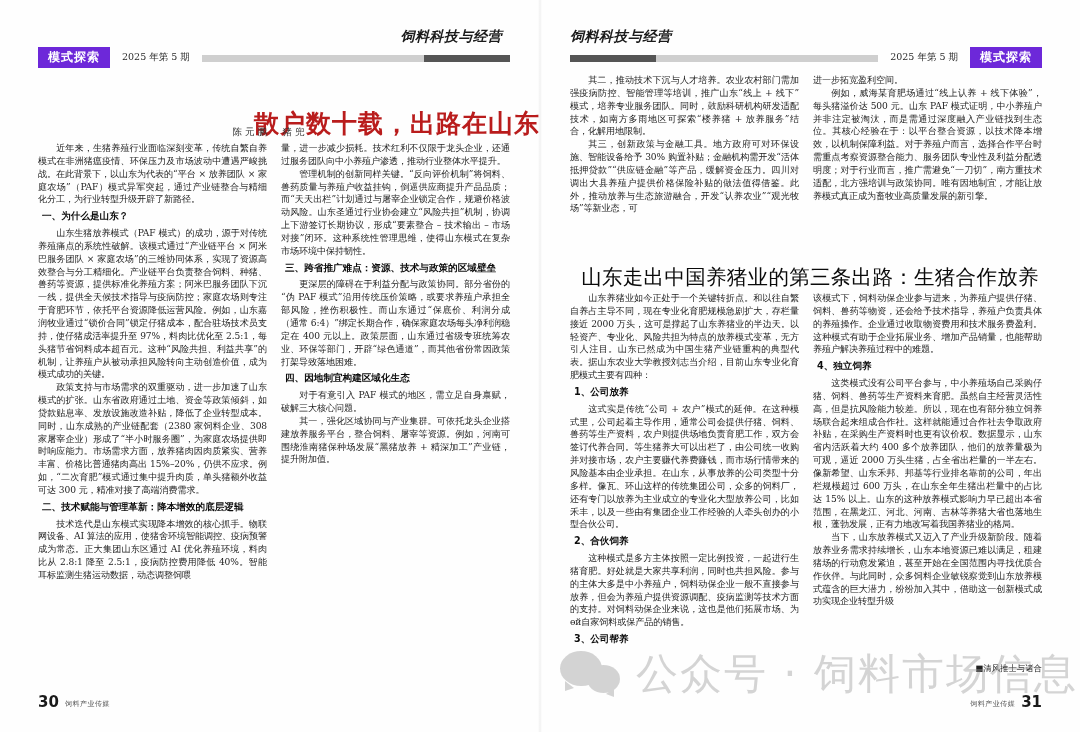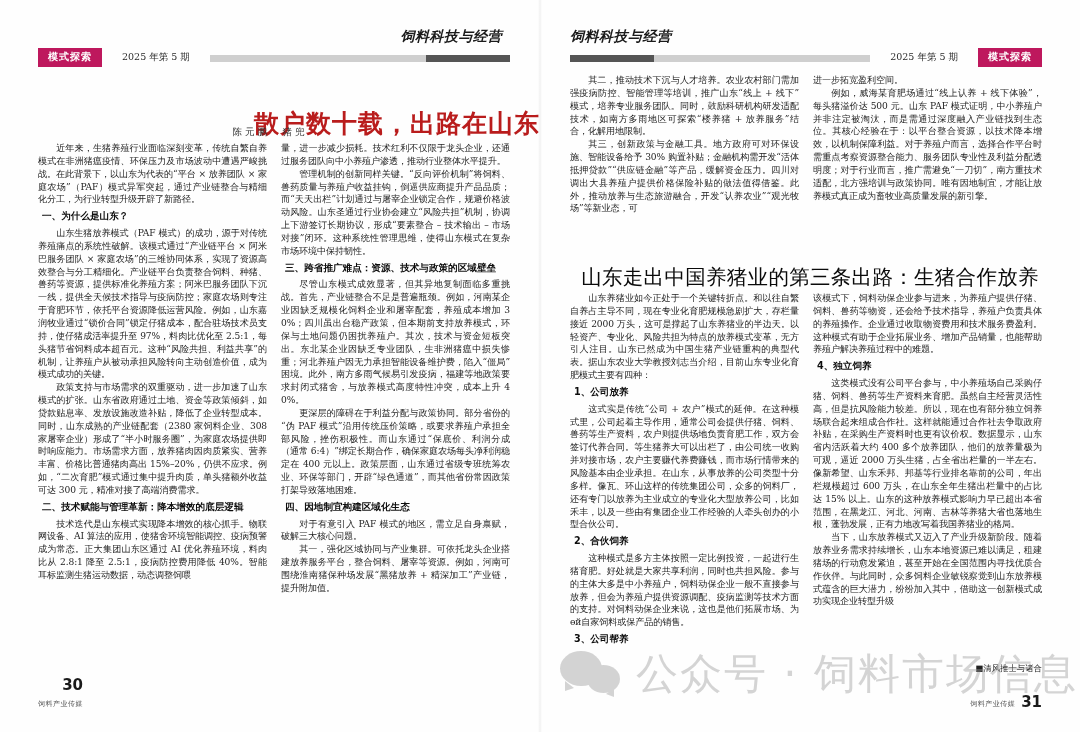--- a/index.html
+++ b/index.html
@@ -36,35 +36,35 @@
     position: absolute;
     top: 42px;
     height: 30px;
     display: flex;
     align-items: center;
   }
   .runhead-left  { left: 38px;  right: 30px; }
   .runhead-right { left: 30px;  right: 38px; flex-direction: row-reverse; }
 
   .section-tag {
-    background: #be185d;
+    background: #6d28d9;
     color: #ffffff;
-    font-size: 10px;
+    font-size: 12px;
     font-weight: bold;
     letter-spacing: 1px;
     padding: 4px 10px 5px;
     line-height: 1;
     white-space: nowrap;
     filter: blur(0.25px);
   }
   .issue-text {
     font-size: 9.5px;
     color: #2a2a2a;
     white-space: nowrap;
-    margin: 0 20px;
+    margin: 0 12px;
     font-family: "DejaVu Serif", "Liberation Serif", serif;
   }
   .rule-bar {
     flex: 1;
     height: 7px;
     position: relative;
     margin-top: 2px;
   }
   .rule-bar .light {
     position: absolute; inset: 0;
@@ -185,21 +185,21 @@
   }
 
   
   .folio {
     position: absolute;
     bottom: 22px;
     display: flex;
     align-items: flex-end;
     gap: 6px;
   }
-  .folio-left  { left: 38px; flex-direction: column; }
+  .folio-left  { left: 38px; }
   .folio-right { right: 38px; flex-direction: row-reverse; }
   .folio-num {
     font-size: 15px;
     font-weight: bold;
     color: #1a1a1a;
     font-family: "DejaVu Sans", "Liberation Sans", sans-serif;
     line-height: 1;
   }
   .folio-name {
     font-size: 7px;
@@ -317,21 +317,20 @@
           <h3 class="subhead">一、为什么是山东？</h3>
           <p class="body">山东生猪放养模式（PAF 模式）的成功，源于对传统养殖痛点的系统性破解。该模式通过“产业链平台 × 阿米巴服务团队 × 家庭农场”的三维协同体系，实现了资源高效整合与分工精细化。产业链平台负责整合饲料、种猪、兽药等资源，提供标准化养殖方案；阿米巴服务团队下沉一线，提供全天候技术指导与疫病防控；家庭农场则专注于育肥环节，依托平台资源降低运营风险。例如，山东嘉润牧业通过“锁价合同”锁定仔猪成本，配合驻场技术员支持，使仔猪成活率提升至 97%，料肉比优化至 2.5:1，每头猪节省饲料成本超百元。这种“风险共担、利益共享”的机制，让养殖户从被动承担风险转向主动创造价值，成为模式成功的关键。</p>
           <p class="body">政策支持与市场需求的双重驱动，进一步加速了山东模式的扩张。山东省政府通过土地、资金等政策倾斜，如贷款贴息率、发放设施改造补贴，降低了企业转型成本。同时，山东成熟的产业链配套（2380 家饲料企业、308 家屠宰企业）形成了“半小时服务圈”，为家庭农场提供即时响应能力。市场需求方面，放养猪肉因肉质紧实、营养丰富、价格比普通猪肉高出 15%–20%，仍供不应求。例如，“二次育肥”模式通过集中提升肉质，单头猪额外收益可达 300 元，精准对接了高端消费需求。</p>
           <h3 class="subhead">二、技术赋能与管理革新：降本增效的底层逻辑</h3>
           <p class="body">技术迭代是山东模式实现降本增效的核心抓手。物联网设备、AI 算法的应用，使猪舍环境智能调控、疫病预警成为常态。正大集团山东区通过 AI 优化养殖环境，料肉比从 2.8:1 降至 2.5:1，疫病防控费用降低 40%。智能耳标监测生猪运动数据，动态调整饲喂</p>
         </div>
       <div class="col">
           <p class="body noindent">量，进一步减少损耗。技术红利不仅限于龙头企业，还通过服务团队向中小养殖户渗透，推动行业整体水平提升。</p>
           <p class="body">管理机制的创新同样关键。“反向评价机制”将饲料、兽药质量与养殖户收益挂钩，倒逼供应商提升产品品质；而“天天出栏”计划通过与屠宰企业锁定合作，规避价格波动风险。山东圣通过行业协会建立“风险共担”机制，协调上下游签订长期协议，形成“要素整合 – 技术输出 – 市场对接”闭环。这种系统性管理思维，使得山东模式在复杂市场环境中保持韧性。</p>
           <h3 class="subhead">三、跨省推广难点：资源、技术与政策的区域壁垒</h3>
-          <p class="body">尽管山东模式成效显著，但其异地复制面临多重挑战。首先，产业链整合不足是普遍瓶颈。例如，河南某企业因缺乏规模化饲料企业和屠宰配套，养殖成本增加 30%；四川虽出台稳产政策，但本期前支持放养模式，环保与土地问题仍困扰养殖户。其次，技术与资金短板突出。东北某企业因缺乏专业团队，生非洲猪瘟中损失惨重；河北养殖户因无力承担智能设备维护费，陷入“僵局”困境。此外，南方多雨气候易引发疫病，福建等地政策要求封闭式猪舍，与放养模式高度特性冲突，成本上升 40%。</p>
           <p class="body">更深层的障碍在于利益分配与政策协同。部分省份的“伪 PAF 模式”沿用传统压价策略，或要求养殖户承担全部风险，挫伤积极性。而山东通过“保底价、利润分成（通常 6:4）”绑定长期合作，确保家庭农场每头净利润稳定在 400 元以上。政策层面，山东通过省级专班统筹农业、环保等部门，开辟“绿色通道”，而其他省份常因政策打架导致落地困难。</p>
           <h3 class="subhead">四、因地制宜构建区域化生态</h3>
           <p class="body">对于有意引入 PAF 模式的地区，需立足自身禀赋，破解三大核心问题。</p>
           <p class="body">其一，强化区域协同与产业集群。可依托龙头企业搭建放养服务平台，整合饲料、屠宰等资源。例如，河南可围绕淮南猪保种场发展“黑猪放养 + 精深加工”产业链，提升附加值。</p>
         </div>
     </div>
 
     <div class="folio folio-left">
       <span class="folio-num">30</span>
       <span class="folio-name">饲料产业传媒</span>

